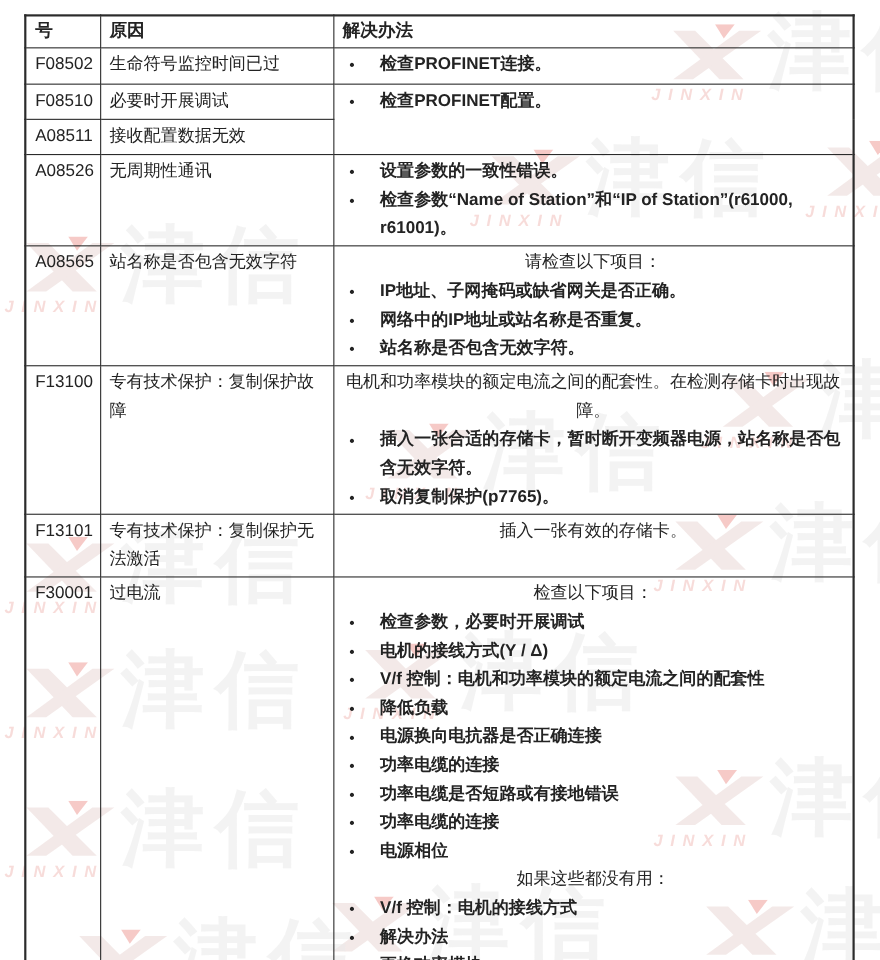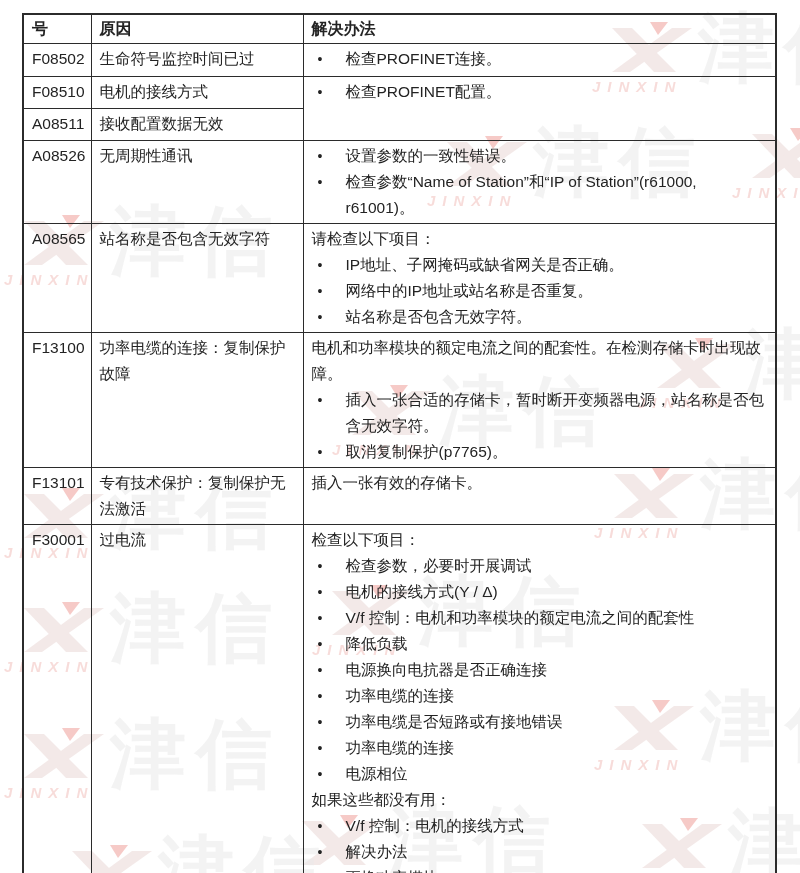--- a/index.html
+++ b/index.html
@@ -43,24 +43,24 @@
     line-height:26px;
     background:transparent;
   }
   .fault th{
     text-align:left;font-weight:bold;font-size:16px;
     padding-top:1px;padding-bottom:1px;
   }
   .cell-code{font-size:16px;padding-top:4px;}
   .cell-cause{padding-top:4px;}
   .cell-sol{padding-top:4px;}
-  .sol-p{margin:0;}
+  .sol-p{margin:0;text-align:center;}
   .sol-b{display:flex;margin:0;}
   .sol-b .dot{flex:0 0 28px;padding-left:6px;font-size:14px;}
-  .sol-b .txt{flex:1 1 auto;}
+  .sol-b .txt{flex:1 1 auto;font-weight:bold;}
 </style>
 </head>
 <body>
 
 <div class="page">
 
   <div class="wm-layer" id="wm-layer">
       <div class="wm-unit" style="left: 610px; top: 22px;">
         <div class="wm-x">
           <svg width="84" height="56" viewBox="0 0 84 56">
@@ -244,21 +244,21 @@
           <td class="cell-cause">生命符号监控时间已过</td>
           <td class="cell-sol">
             <div class="sol-b">
               <span class="dot">•</span>
               <span class="txt">检查PROFINET连接。</span>
             </div>
           </td>
         </tr>
         <tr style="height: 32px;">
           <td class="cell-code">F08510</td>
-          <td class="cell-cause">电机的接线方式</td>
+          <td class="cell-cause">必要时开展调试</td>
           <td class="cell-sol" rowspan="2">
             <div class="sol-b">
               <span class="dot">•</span>
               <span class="txt">检查PROFINET配置。</span>
             </div>
           </td>
         </tr>
         <tr style="height: 32px;">
           <td class="cell-code">A08511</td>
           <td class="cell-cause">接收配置数据无效</td>
@@ -291,21 +291,21 @@
               <span class="txt">网络中的IP地址或站名称是否重复。</span>
             </div>
             <div class="sol-b">
               <span class="dot">•</span>
               <span class="txt">站名称是否包含无效字符。</span>
             </div>
           </td>
         </tr>
         <tr style="height: 133px;">
           <td class="cell-code">F13100</td>
-          <td class="cell-cause">功率电缆的连接：复制保护故障</td>
+          <td class="cell-cause">专有技术保护：复制保护故障</td>
           <td class="cell-sol">
             <div class="sol-p">电机和功率模块的额定电流之间的配套性。在检测存储卡时出现故障。</div>
             <div class="sol-b">
               <span class="dot">•</span>
               <span class="txt">插入一张合适的存储卡，暂时断开变频器电源，站名称是否包含无效字符。</span>
             </div>
             <div class="sol-b">
               <span class="dot">•</span>
               <span class="txt">取消复制保护(p7765)。</span>
             </div>

